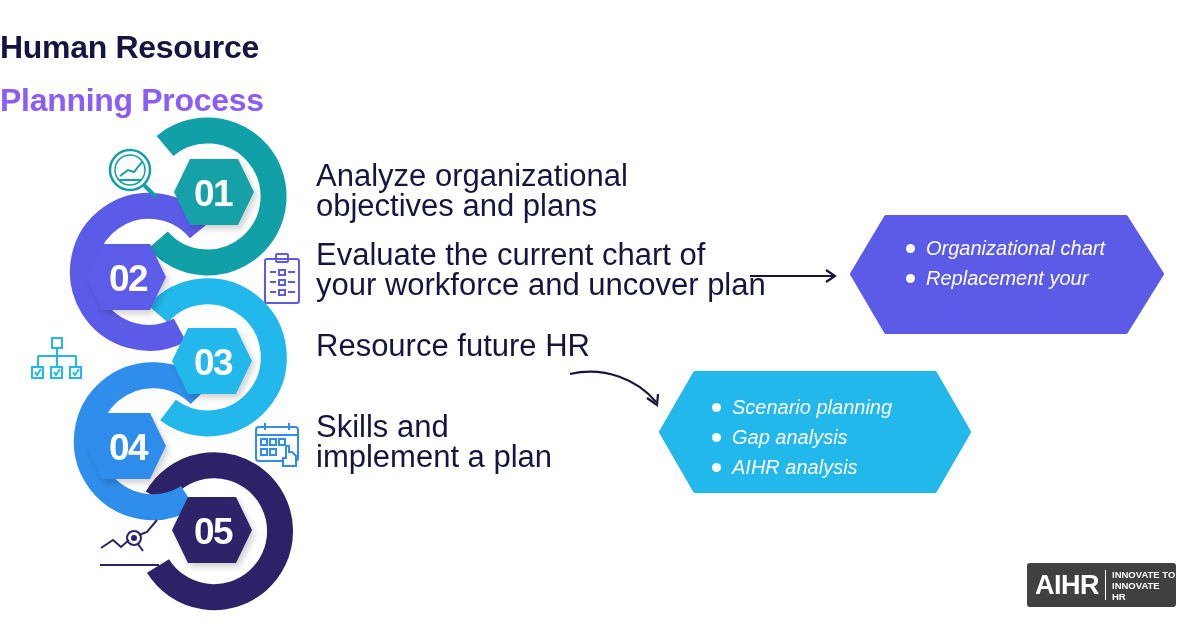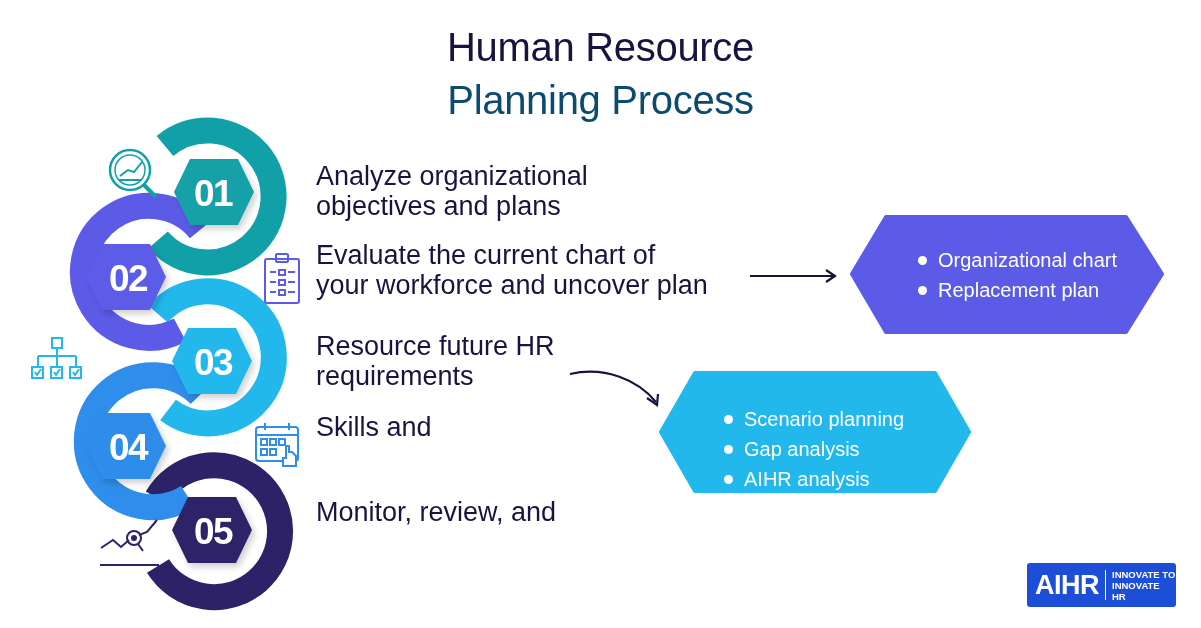--- a/index.html
+++ b/index.html
@@ -1,26 +1,26 @@
 <!DOCTYPE html>
 <html><head>
 <meta charset="utf-8">
 <style>
   html, body { margin: 0; padding: 0; background: #ffffff; }
   body { width: 1201px; height: 628px; position: relative; overflow: hidden; font-family: "Liberation Sans", sans-serif; }
-  .title { position: absolute; left: 0; width: 1201px; text-align: center; font-weight: 400; font-size: 40px; line-height: 46px; letter-spacing: -0.3px; }
+  .title { position: absolute; left: 0; width: 1201px; text-align: left; font-weight: 700; font-size: 32px; line-height: 46px; letter-spacing: -0.3px; }
   .t1 { top: 24px; color: #17143f; }
-  .t2 { top: 77px; color: #0c4a6e; }
+  .t2 { top: 77px; color: #8b5cf6; }
   svg.diagram { position: absolute; left: 0; top: 0; }
-  .step-text { position: absolute; left: 316px; font-size: 27px; line-height: 30px; color: #17143f; white-space: nowrap; }
+  .step-text { position: absolute; left: 316px; font-size: 31px; line-height: 30px; color: #17143f; white-space: nowrap; }
   .box { position: absolute; color: #fff; font-size: 20px; line-height: 30px; }
-  .box ul { margin: 16px; padding: 0; list-style: none; }
+  .box ul { margin: 4px; padding: 0; list-style: none; font-style: italic; }
   .box li { position: relative; padding-left: 22px; }
   .box li::before { content: ""; position: absolute; left: 2px; top: 11px; width: 9px; height: 9px; border-radius: 50%; background: #fff; }
-  .logo { position: absolute; left: 1027px; top: 563px; width: 149px; height: 44px; background: #1d4ed8; border-radius: 3px; display: flex; align-items: center; }
+  .logo { position: absolute; left: 1027px; top: 563px; width: 149px; height: 44px; background: #404040; border-radius: 3px; display: flex; align-items: center; }
   .logo-main { color: #fff; font-weight: 700; font-size: 27px; padding-left: 8px; letter-spacing: -0.5px; }
   .logo-sep { width: 1px; height: 30px; background: #fff; margin: 0 6px; }
   .logo-sub { color: #fff; font-weight: 700; font-size: 9.5px; line-height: 11px; }
   .num { font-family: "Liberation Sans", sans-serif; font-weight: 700; font-size: 37px; fill: #fff; letter-spacing: -1.5px; }
 </style>
 </head>
 <body>
 
 <div class="title t1">Human Resource</div>
 <div class="title t2">Planning Process</div>
@@ -149,33 +149,32 @@
 <div class="step-text" style="top:161px">
   <div>Analyze organizational</div>
   <div>objectives and plans</div>
 </div>
 <div class="step-text" style="top:240px">
   <div>Evaluate the current chart of</div>
   <div>your workforce and uncover plan</div>
 </div>
 <div class="step-text" style="top:331px">
   <div>Resource future HR</div>
-  <div>requirements</div>
 </div>
 <div class="step-text" style="top:412px">
   <div>Skills and</div>
+  <div>implement a plan</div>
 </div>
 <div class="step-text" style="top:497px">
-  <div>Monitor, review, and</div>
 </div>
 
 <div class="box" style="left:900px; top:229px;">
   <ul>
     <li>Organizational chart</li>
-    <li>Replacement plan</li>
+    <li>Replacement your</li>
   </ul>
 </div>
 
 <div class="box" style="left:706px; top:388px;">
   <ul>
     <li>Scenario planning</li>
     <li>Gap analysis</li>
     <li>AIHR analysis</li>
   </ul>
 </div>

